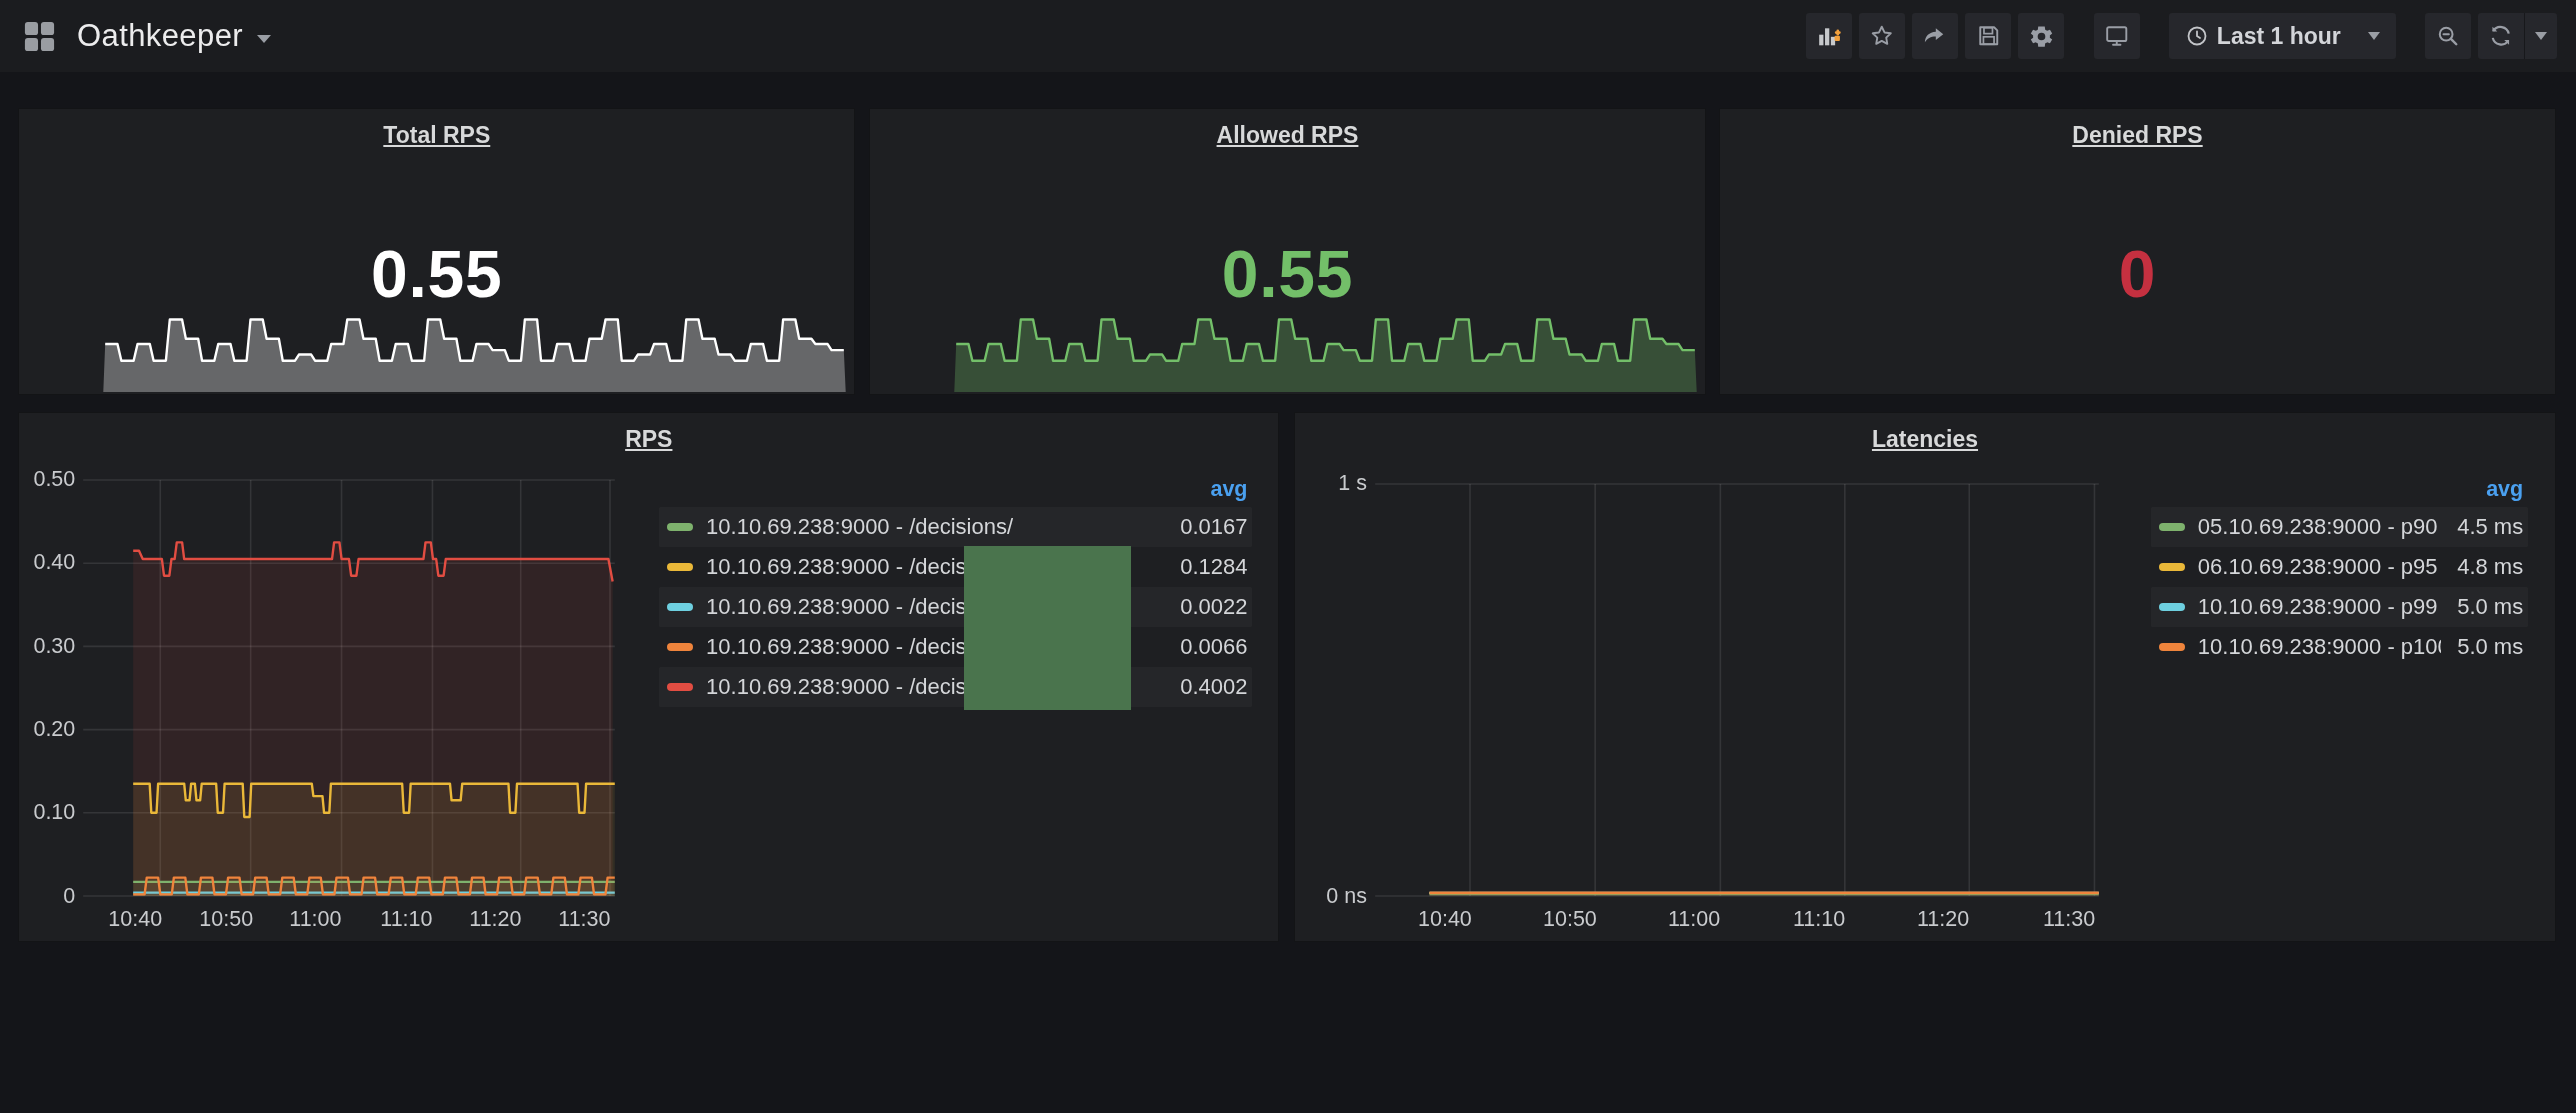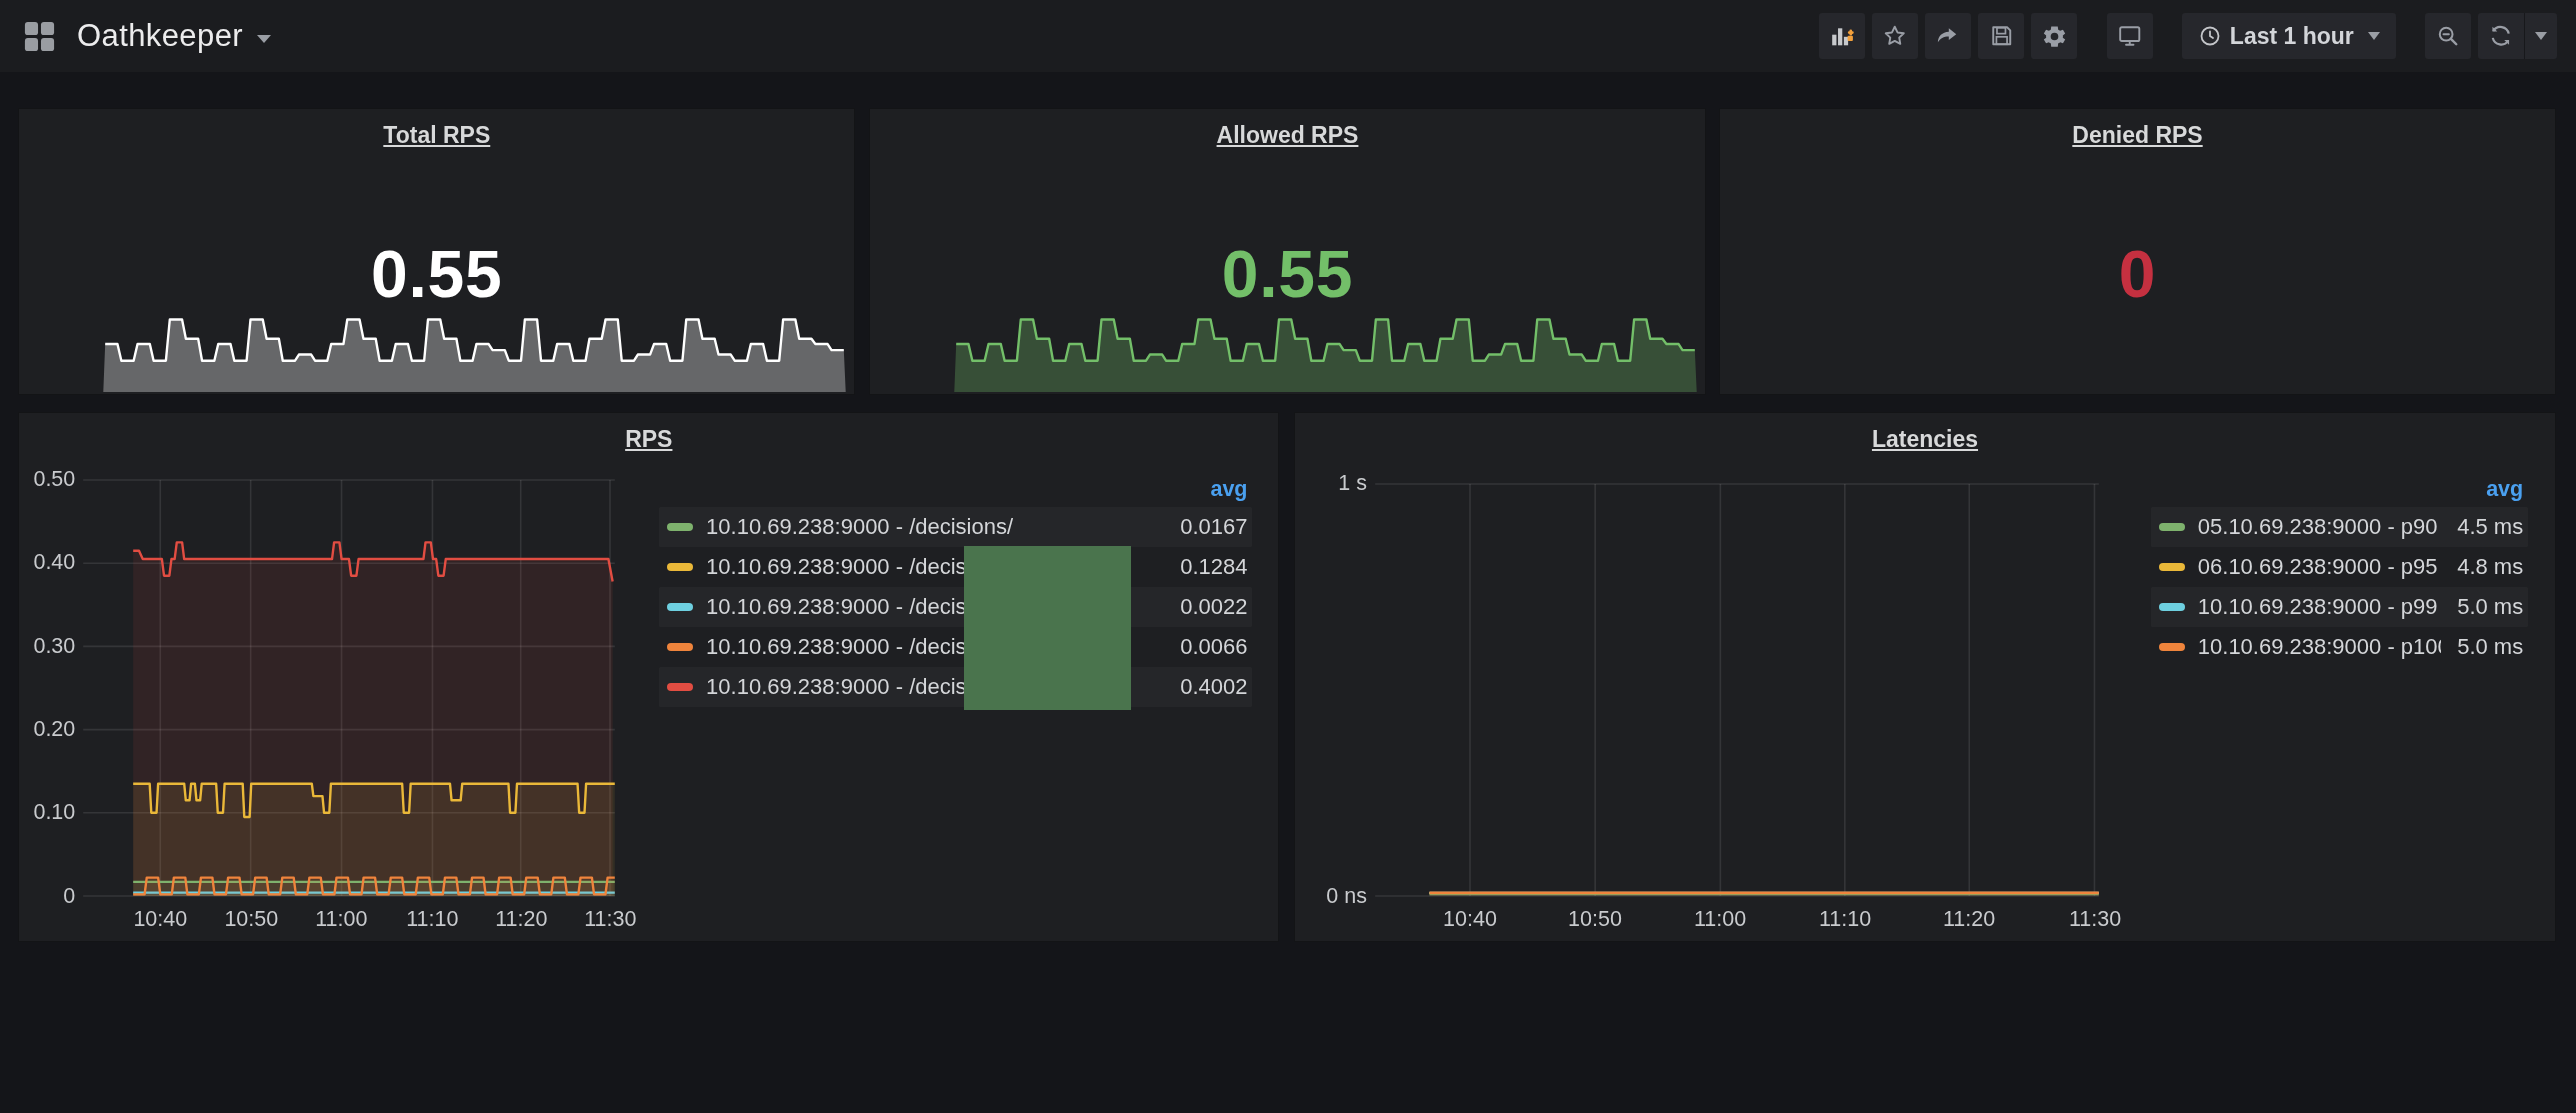--- a/index.html
+++ b/index.html
@@ -12,21 +12,21 @@
   .apps-icon{display:inline-flex;margin-right:19px;cursor:pointer;}
   .dash-title-wrap{display:flex;align-items:center;cursor:pointer;}
   .dash-title{font-size:31px;font-weight:500;color:#ececed;letter-spacing:0.4px;}
   .title-caret{width:0;height:0;border-left:7.2px solid transparent;border-right:7.2px solid transparent;
                border-top:8.8px solid #9a9ea5;margin-left:14.4px;margin-top:6.4px;}
   .nav-right{display:flex;align-items:center;padding-right:19px;}
   .nav-btn{height:46px;min-width:46px;background:#26272c;border-radius:3.2px;margin-left:7.2px;
            display:flex;align-items:center;justify-content:center;cursor:pointer;box-sizing:border-box;}
   .nav-gap{width:22px;}
   .time-btn{padding:0 16px;}
-  .time-label{font-size:23px;font-weight:600;color:#d3d5d9;margin:0 14px 0 8px;white-space:nowrap;}
+  .time-label{font-size:23px;font-weight:600;color:#d3d5d9;margin:0 27px 0 8px;white-space:nowrap;}
   .btn-caret{width:0;height:0;border-left:6.4px solid transparent;border-right:6.4px solid transparent;
              border-top:8px solid #9a9ea5;}
   .refresh-btn{padding:0;}
   .refresh-main{display:flex;align-items:center;justify-content:center;width:46px;height:46px;}
   .refresh-divider{width:0.8px;height:46px;background:#17181b;}
   .refresh-caret-seg{width:32px;height:46px;display:flex;align-items:center;justify-content:center;}
   
   .panel{position:absolute;background:#1e1f22;box-sizing:border-box;border:0.8px solid rgba(0,0,0,0.35);}
   .panel-title{position:absolute;top:12.8px;left:0;right:0;text-align:center;font-size:23px;
                font-weight:600;color:#d8d9da;cursor:pointer;text-decoration:underline;}
@@ -38,21 +38,21 @@
   .stat-value{position:absolute;top:58%;left:0;right:0;transform:translateY(-50%);
               text-align:center;font-size:66px;font-weight:700;letter-spacing:0.8px;}
   .spark{position:absolute;left:84px;right:8px;bottom:1.6px;height:94px;}
   .spark svg{position:absolute;inset:0;}
   
   .plot{position:absolute;}
   .plot svg{position:absolute;inset:0;overflow:visible;}
   #rps-plot{left:64px;top:67px;width:532px;height:416px;}
   #lat-plot{left:80px;top:71px;width:724px;height:412px;}
   .ytick{position:absolute;font-size:21.5px;color:#c9cbce;text-align:right;width:112px;line-height:25.5px;}
-  .xtick{position:absolute;font-size:21.5px;color:#c9cbce;text-align:center;width:104px;line-height:25.5px;}
+  .xtick{position:absolute;font-size:21.5px;color:#c9cbce;width:104px;line-height:25.5px;}
   .legend{position:absolute;}
   #rps-legend{left:640px;top:59px;width:593px;}
   #lat-legend{left:856px;top:59px;width:377px;}
   .legend-header{height:35px;display:flex;align-items:center;justify-content:flex-end;
                  padding-right:4.8px;font-size:21.5px;font-weight:700;cursor:pointer;text-align:right;}
   .legend-row{height:40px;display:flex;align-items:center;padding:0 4.8px 0 8px;cursor:pointer;
               border-radius:1.6px;}
   .legend-row.zebra{background:rgba(255,255,255,0.035);}
   .legend-swatch{width:26px;height:7.2px;border-radius:4px;margin-right:12.8px;flex:0 0 auto;}
   .legend-label{font-size:22px;color:#d4d6d9;white-space:nowrap;overflow:hidden;}

